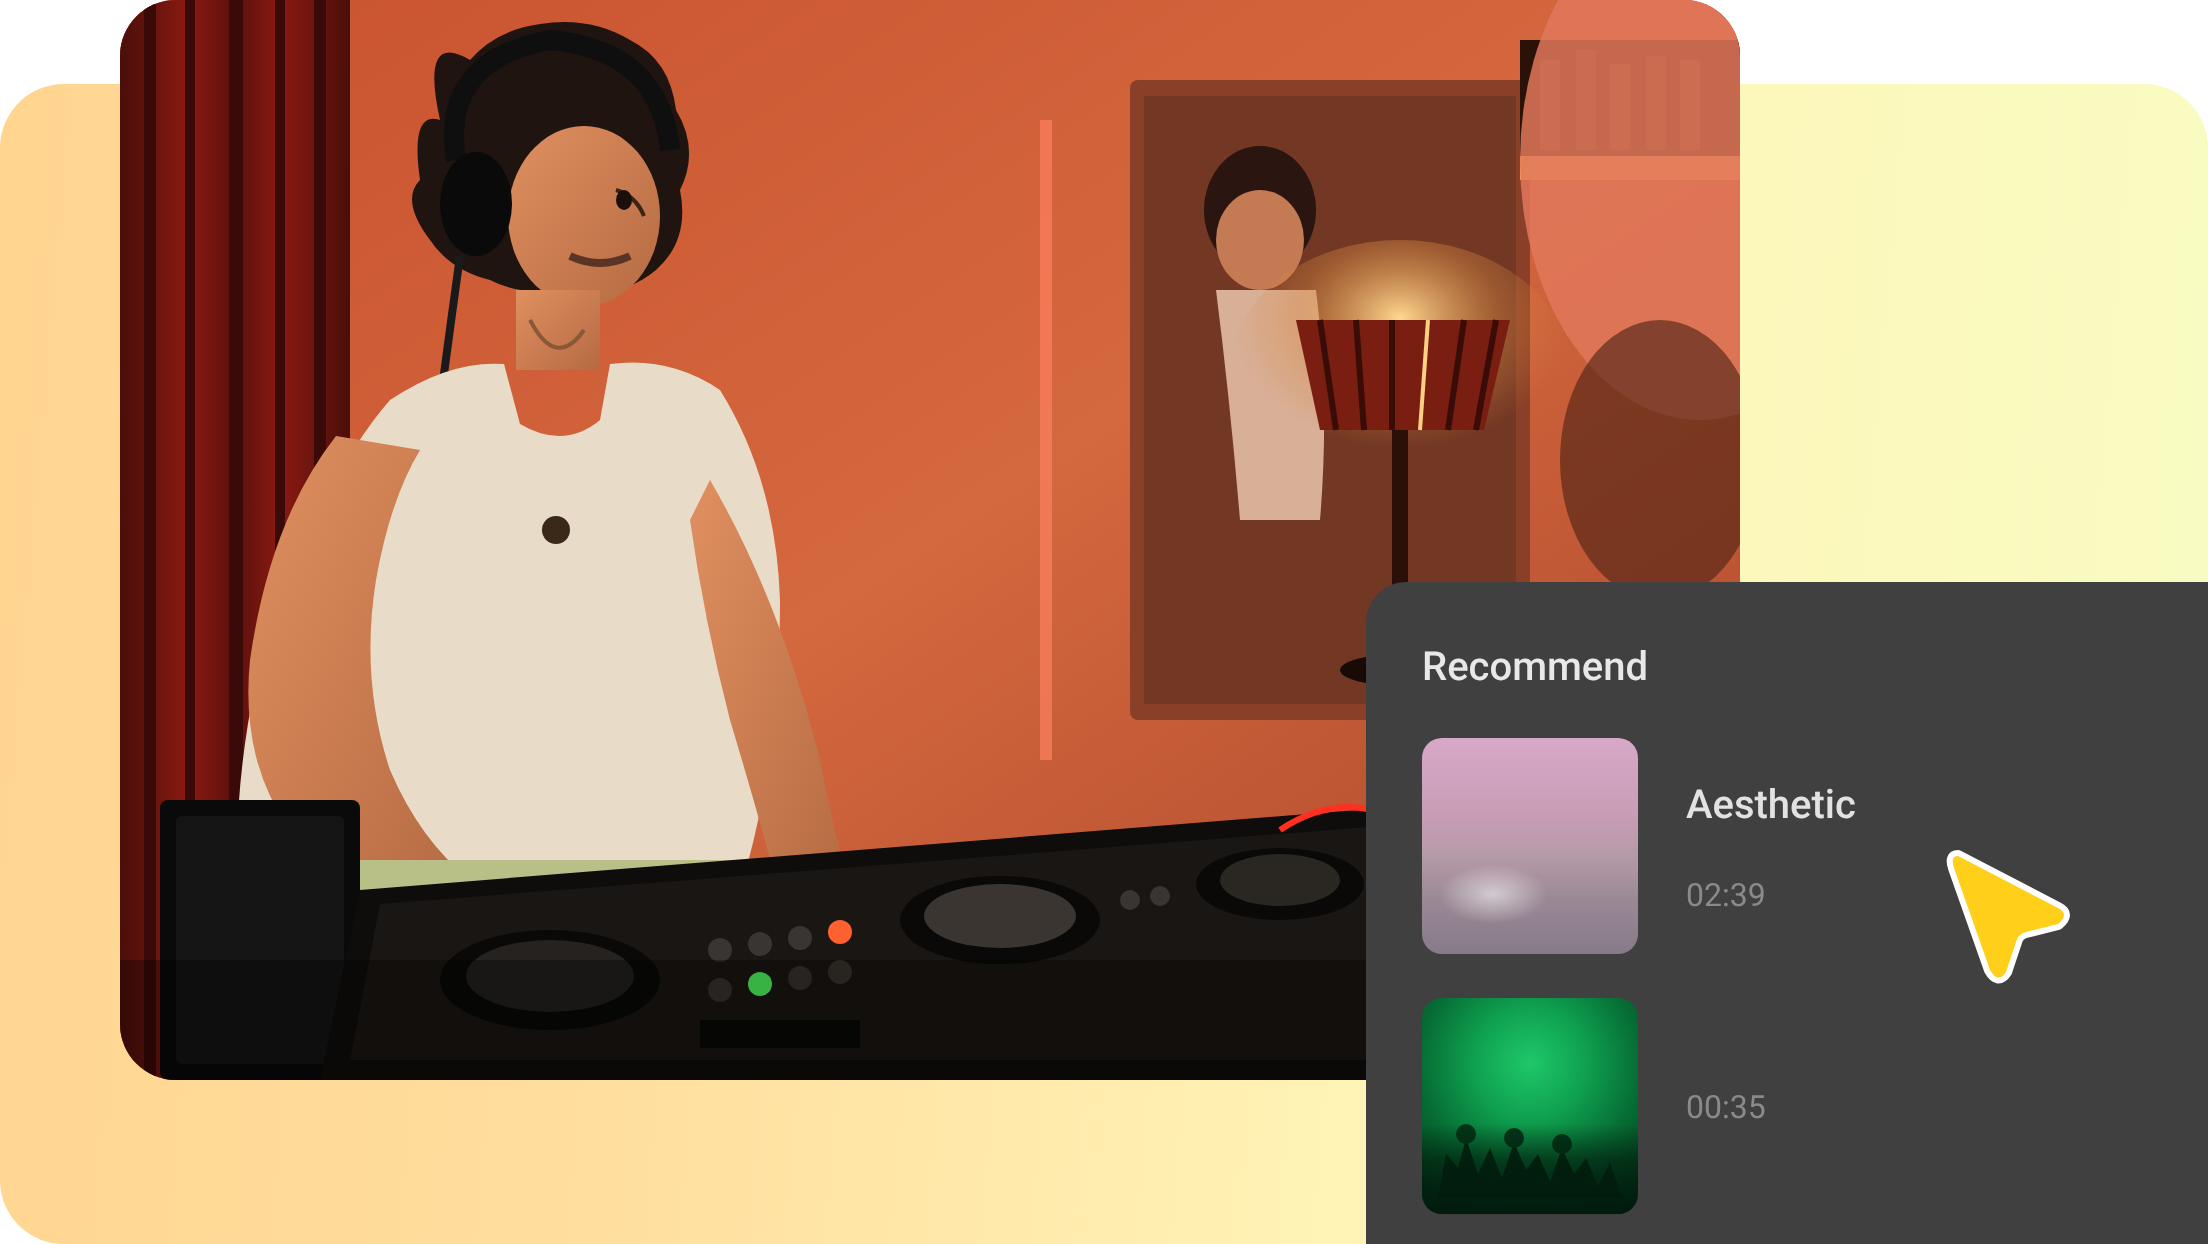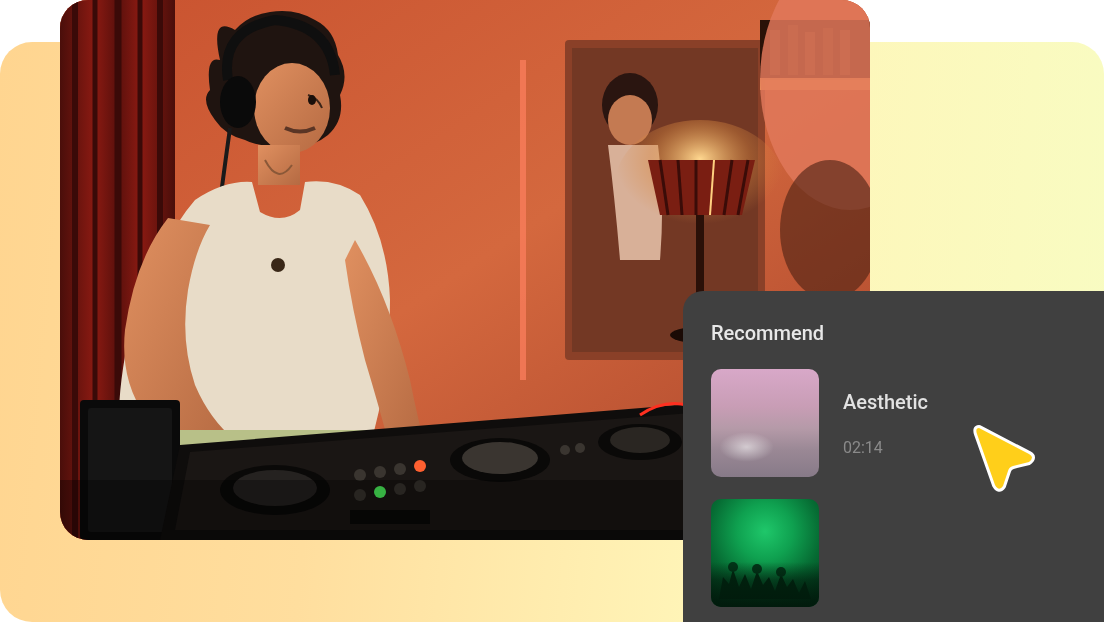--- a/index.html
+++ b/index.html
@@ -235,34 +235,35 @@
   </svg>
 </div>
 
 <div class="recommend-panel">
   <div class="recommend-title">Recommend</div>
 
   <div class="track-item">
     <div class="track-thumb thumb-aesthetic"></div>
     <div class="track-info">
       <div class="track-title">Aesthetic</div>
-      <div class="track-duration">02:14</div>
+      <div class="track-duration">02:39</div>
     </div>
   </div>
 
   <div class="track-item">
     <div class="track-thumb thumb-deep">
       <svg class="crowd" viewBox="0 0 108 50">
         <path d="M 8 50 L 12 28 L 18 35 L 22 20 L 28 38 L 34 25 L 40 40 L 46 22 L 52 36 L 58 28 L 64 42 L 70 25 L 76 38 L 82 30 L 88 44 L 94 32 L 100 50 Z" fill="#012810"></path>
         <circle cx="22" cy="18" r="5" fill="#023518"></circle>
         <circle cx="46" cy="20" r="5" fill="#023518"></circle>
         <circle cx="70" cy="23" r="5" fill="#023518"></circle>
       </svg>
     </div>
     <div class="track-info">
+      <div class="track-duration">00:35</div>
     </div>
   </div>
 </div>
 
 <div class="cursor-overlay">
   <svg viewBox="0 0 76 76">
     <path d="M 12 10 L 62 36 Q 68 39 62 44 L 46 48 Q 42 49 41 53 L 36 68 Q 32 74 28 67 L 10 16 Q 8 10 12 10 Z" fill="#ffcf1a" stroke="#ffffff" stroke-width="6" stroke-linejoin="round"></path>
     <path d="M 12 10 L 62 36 Q 68 39 62 44 L 46 48 Q 42 49 41 53 L 36 68 Q 32 74 28 67 L 10 16 Q 8 10 12 10 Z" fill="#ffcf1a"></path>
   </svg>
 </div>

